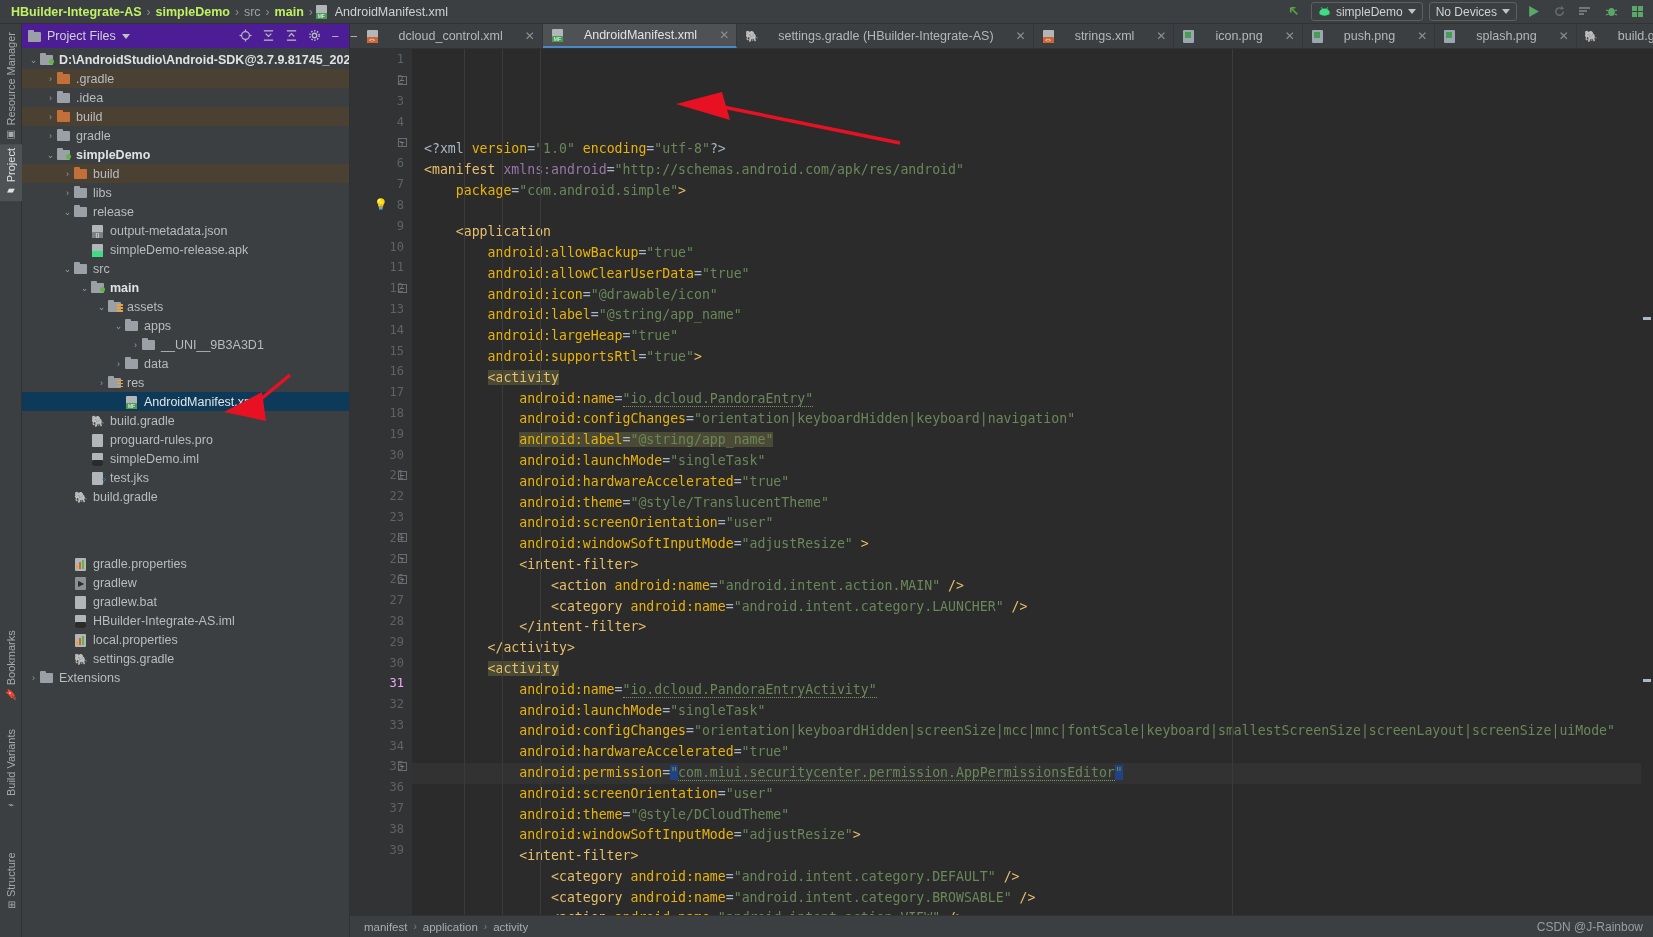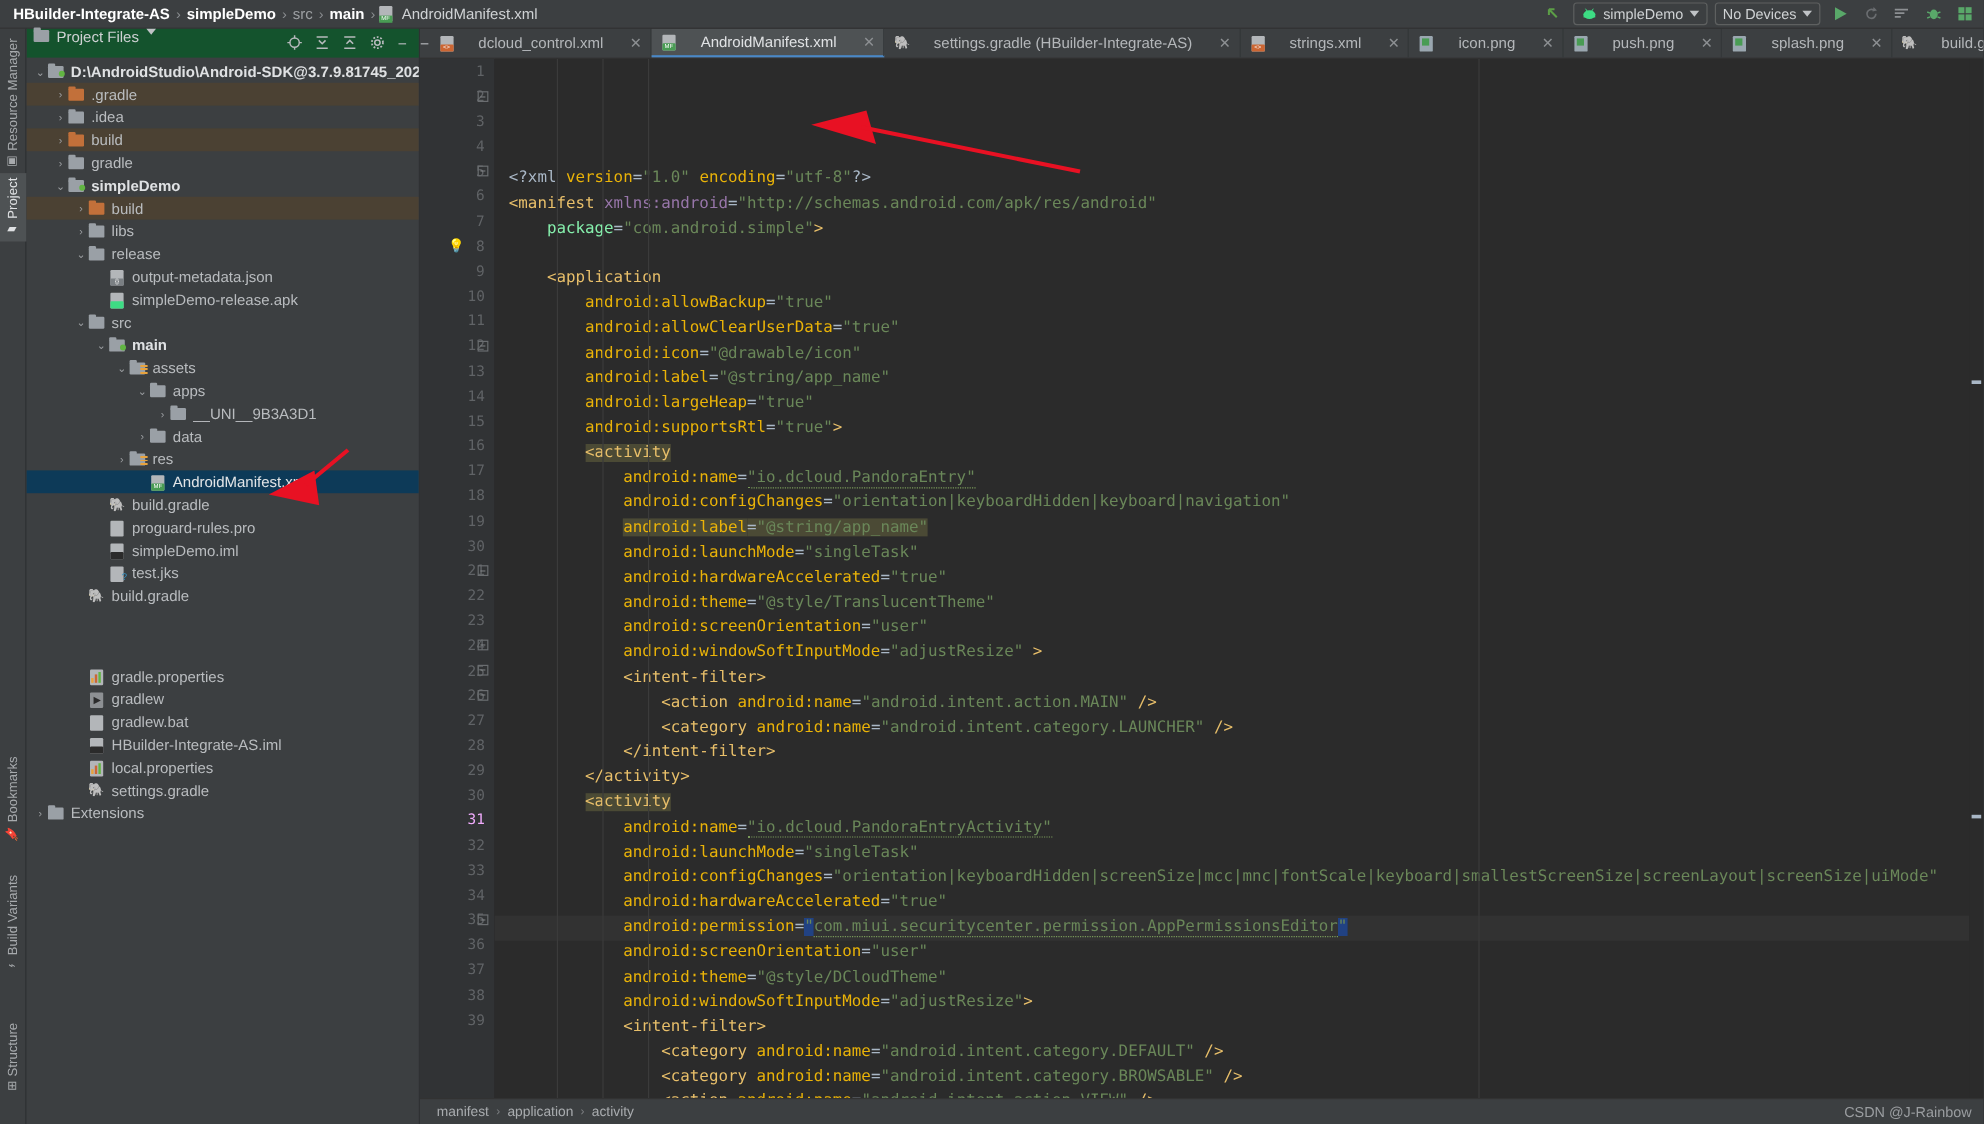--- a/index.html
+++ b/index.html
@@ -12,21 +12,21 @@
   }
   .app { position: relative; width: 1653px; height: 937px; display: flex; flex-direction: column; }
 
   
   .topbar {
     height: 24px; background: #3c3f41; display: flex; align-items: center;
     padding-left: 8px; flex: 0 0 24px; border-bottom: 1px solid #323232;
   }
   .crumbs { display: flex; align-items: center; gap: 0px; }
   .crumb { font-size: 12.5px; color: #cfd2d4; padding: 0 3px; white-space: nowrap; }
-  .crumb.bold { font-weight: bold; color: #ffffff; }
+  .crumb.bold { font-weight: bold; color: #bef264; }
   .crumb.dim { color: #9da0a3; }
   .crumb-sep { color: #8a8d90; font-size: 12px; padding: 0 2px; }
   .topbar-right { margin-left: auto; display: flex; align-items: center; gap: 6px; padding-right: 6px; }
   .tb-btn {
     height: 19px; display: flex; align-items: center; gap: 5px;
     border: 1px solid #5e6060; border-radius: 3px; padding: 0 6px;
     font-size: 12px; color: #cfd2d4; background: transparent;
   }
   .tb-plain { display: flex; align-items: center; justify-content: center; width: 20px; height: 20px; }
   .caret { width: 0; height: 0; border-left: 4px solid transparent; border-right: 4px solid transparent; border-top: 5px solid #c0c3c6; }
@@ -47,22 +47,22 @@
   }
   .vtab.active { background: #4e5254; color: #dfe1e3; }
   .vicon { font-size: 10px; }
 
   
   .project-panel {
     width: 328px; flex: 0 0 328px; background: #3c3f41;
     display: flex; flex-direction: column; border-right: 1px solid #2f3133;
   }
   .panel-head {
-    height: 24px; display: flex; gap: 6px;
-    padding: 0 6px; background: #14532d; flex: 0 0 24px;
+    height: 24px; display: flex; align-items: center; gap: 6px;
+    padding: 0 6px; background: #4c1d95; flex: 0 0 24px;
   }
   .panel-title { font-size: 12.5px; color: #cfd2d4; }
   .folder-ic { width: 13px; height: 11px; position: relative; display: inline-block; }
   .folder-ic::before {
     content: ""; position: absolute; left: 0; top: 1px; width: 13px; height: 10px;
     background: #9aa0a6; border-radius: 1px;
   }
   .folder-ic::after {
     content: ""; position: absolute; left: 0; top: -1px; width: 6px; height: 3px;
     background: #9aa0a6; border-radius: 1px 1px 0 0;
@@ -144,21 +144,21 @@
 
   .code {
     flex: 1 1 auto; background: #2b2b2b; position: relative; overflow: hidden;
     font-family: "DejaVu Sans Mono", monospace; font-size: 13.2px; white-space: pre;
   }
   .cline { height: 20.8px; line-height: 20.8px; padding-left: 12px; }
   .cline.cur { background: #323232; }
 
   .tag { color: #e8bf6a; }
   .attr { color: #eab308; }
-  .attr2 { color: #86efac; }
+  .attr2 { color: #eab308; }
   .str { color: #6a8759; }
   .pun { color: #a9b7c6; }
   .ns { color: #9876aa; }
   .hl { background: #4b4a35; }
   .sel2 { background: #214283; }
   .squig { border-bottom: 1px dotted #7a9a5a; }
 
   .vline { position: absolute; top: 0; bottom: 0; width: 1px; background: #3b3b3b; }
 
   .scrollstrip { width: 12px; flex: 0 0 12px; background: #2b2b2b; position: relative; }

